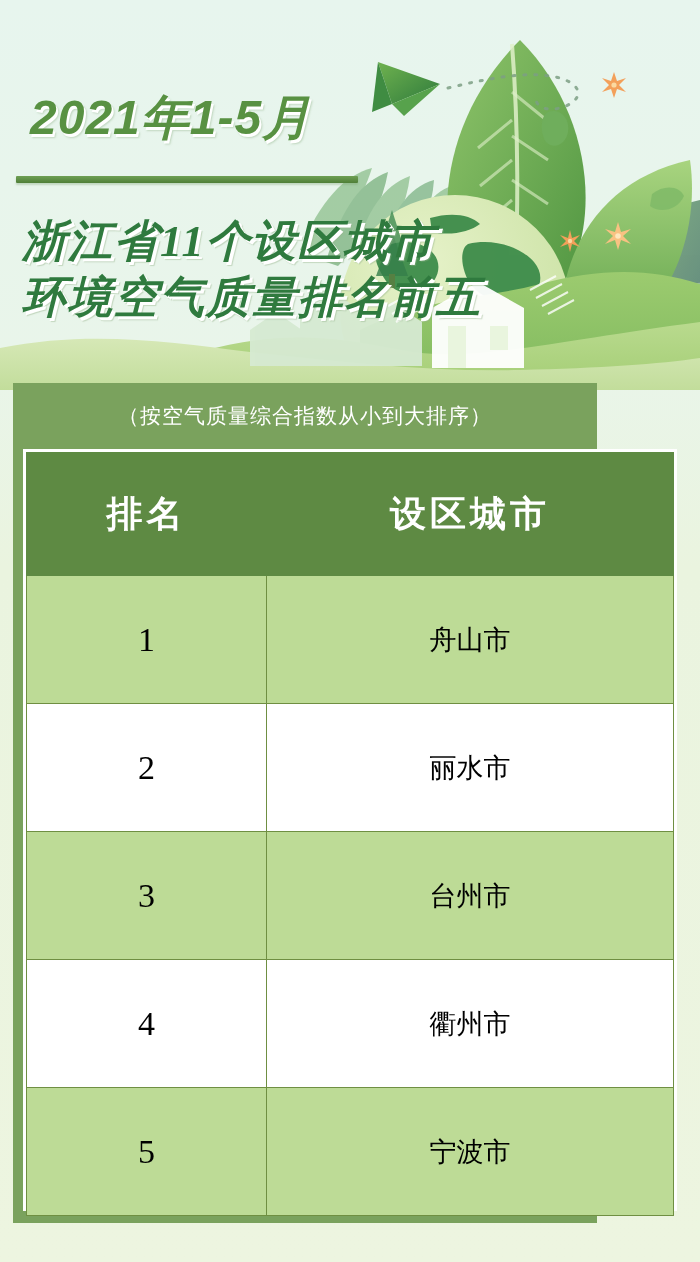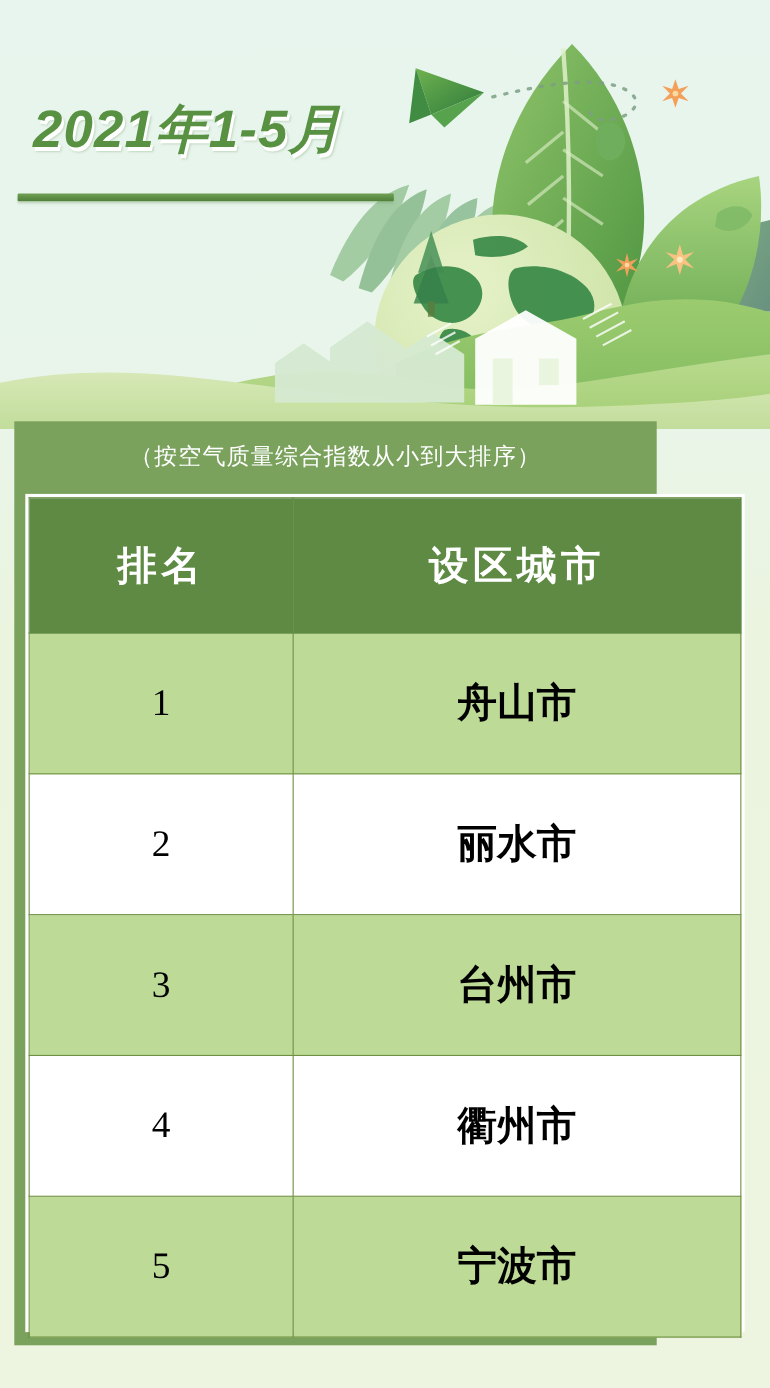--- a/index.html
+++ b/index.html
@@ -73,21 +73,21 @@
   }
   thead th{
     background:#5e8a43;color:#ffffff;
     height:122px;
     font-size:36px;font-weight:bold;letter-spacing:4px;
     font-family:"Liberation Serif",serif;
     border-color:#5e8a43;
   }
   tbody tr{height:128px;}
   tbody td{
-    font-size:36px;color:#000000;font-weight:bold;
+    font-size:27px;color:#000000;font-weight:normal;
     font-family:"Liberation Serif",serif;
   }
   tbody td.rank{font-size:34px;font-weight:normal;letter-spacing:0;}
   tbody tr.alt td{background:#bddb96;}
   tbody tr.plain td{background:#ffffff;}
   col.c1{width:240px;}
 </style>
 </head>
 <body>
 
@@ -223,20 +223,24 @@
         <path d="M392 210 L404 248 L380 248 Z" fill="#3f8c52"></path>
         <path d="M392 232 L408 276 L376 276 Z" fill="#357f4a"></path>
         <rect x="389" y="274" width="6" height="14" fill="#5b7c3f"></rect>
       </g>
     </svg>
   </div>
 
   <div class="kicker">2021年1-5月</div>
   <div class="rule"></div>
 
+  <div class="title">
+    <div>浙江省11个设区城市</div>
+    <div>环境空气质量排名前五</div>
+  </div>
 
   <div class="panel">
     <div class="subtitle">（按空气质量综合指数从小到大排序）</div>
 
     <div class="tablewrap">
       <table>
         <colgroup>
             <col class="c1">
             <col>
           </colgroup>

